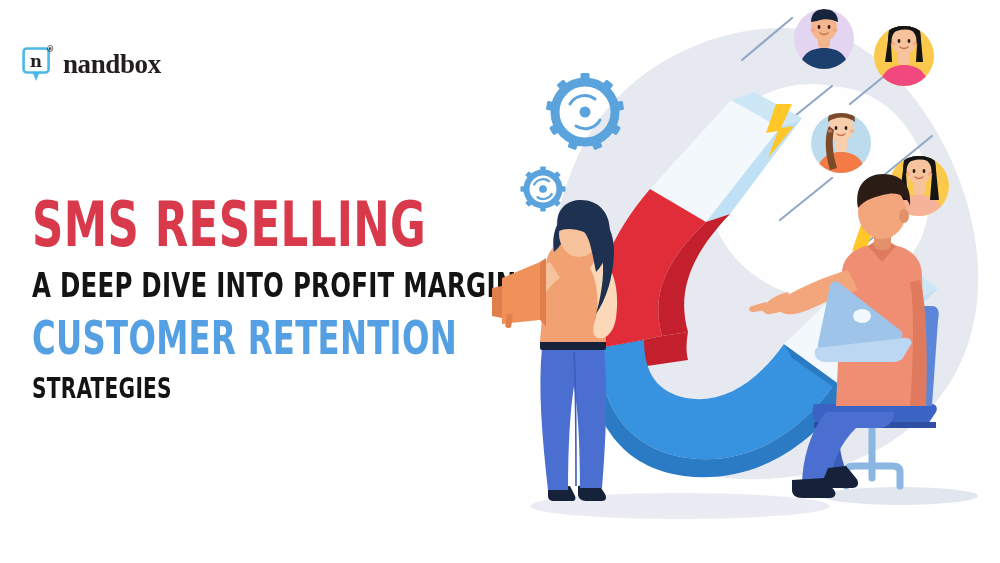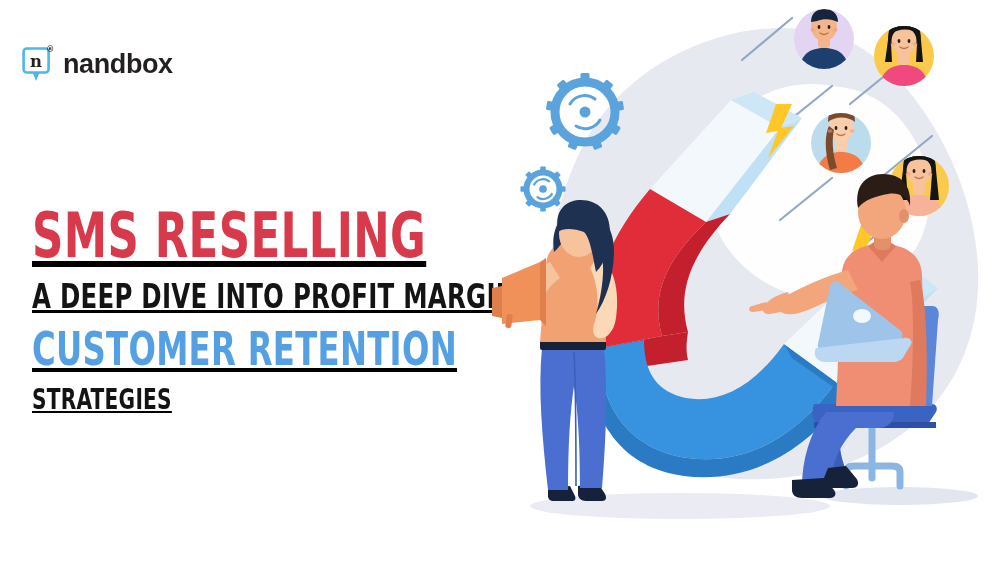--- a/index.html
+++ b/index.html
@@ -20,31 +20,30 @@
 
   
   #logo {
     position:absolute; left:22px; top:42px;
     display:flex; align-items:center; gap:7px;
     height:42px;
   }
   #logo-mark { position:relative; width:34px; height:40px; flex:none; }
   #logo-mark svg { display:block; }
   #logo-word {
-    font-family:Liberation Sans, sans-serif;
+    font-family:Liberation Serif, serif;
     font-size:27px; font-weight:700; color:#231f20;
     letter-spacing:-0.4px; line-height:1;
     position:relative; top:1px;
   }
 
   
   #headline {
-    position:absolute; left:32px; top:205px;
+    position:absolute; left:32px; top:194px;
     width:520px;
-    text-decoration:underline;
   }
   .hl {
     font-family:"DejaVu Sans Condensed","Liberation Sans Narrow","Liberation Sans", sans-serif;
     font-weight:700;
     text-transform:uppercase;
     white-space:nowrap;
     transform-origin:left center;
   }
   .hl-1 {
     font-size:62px; color:#d93a4b;

